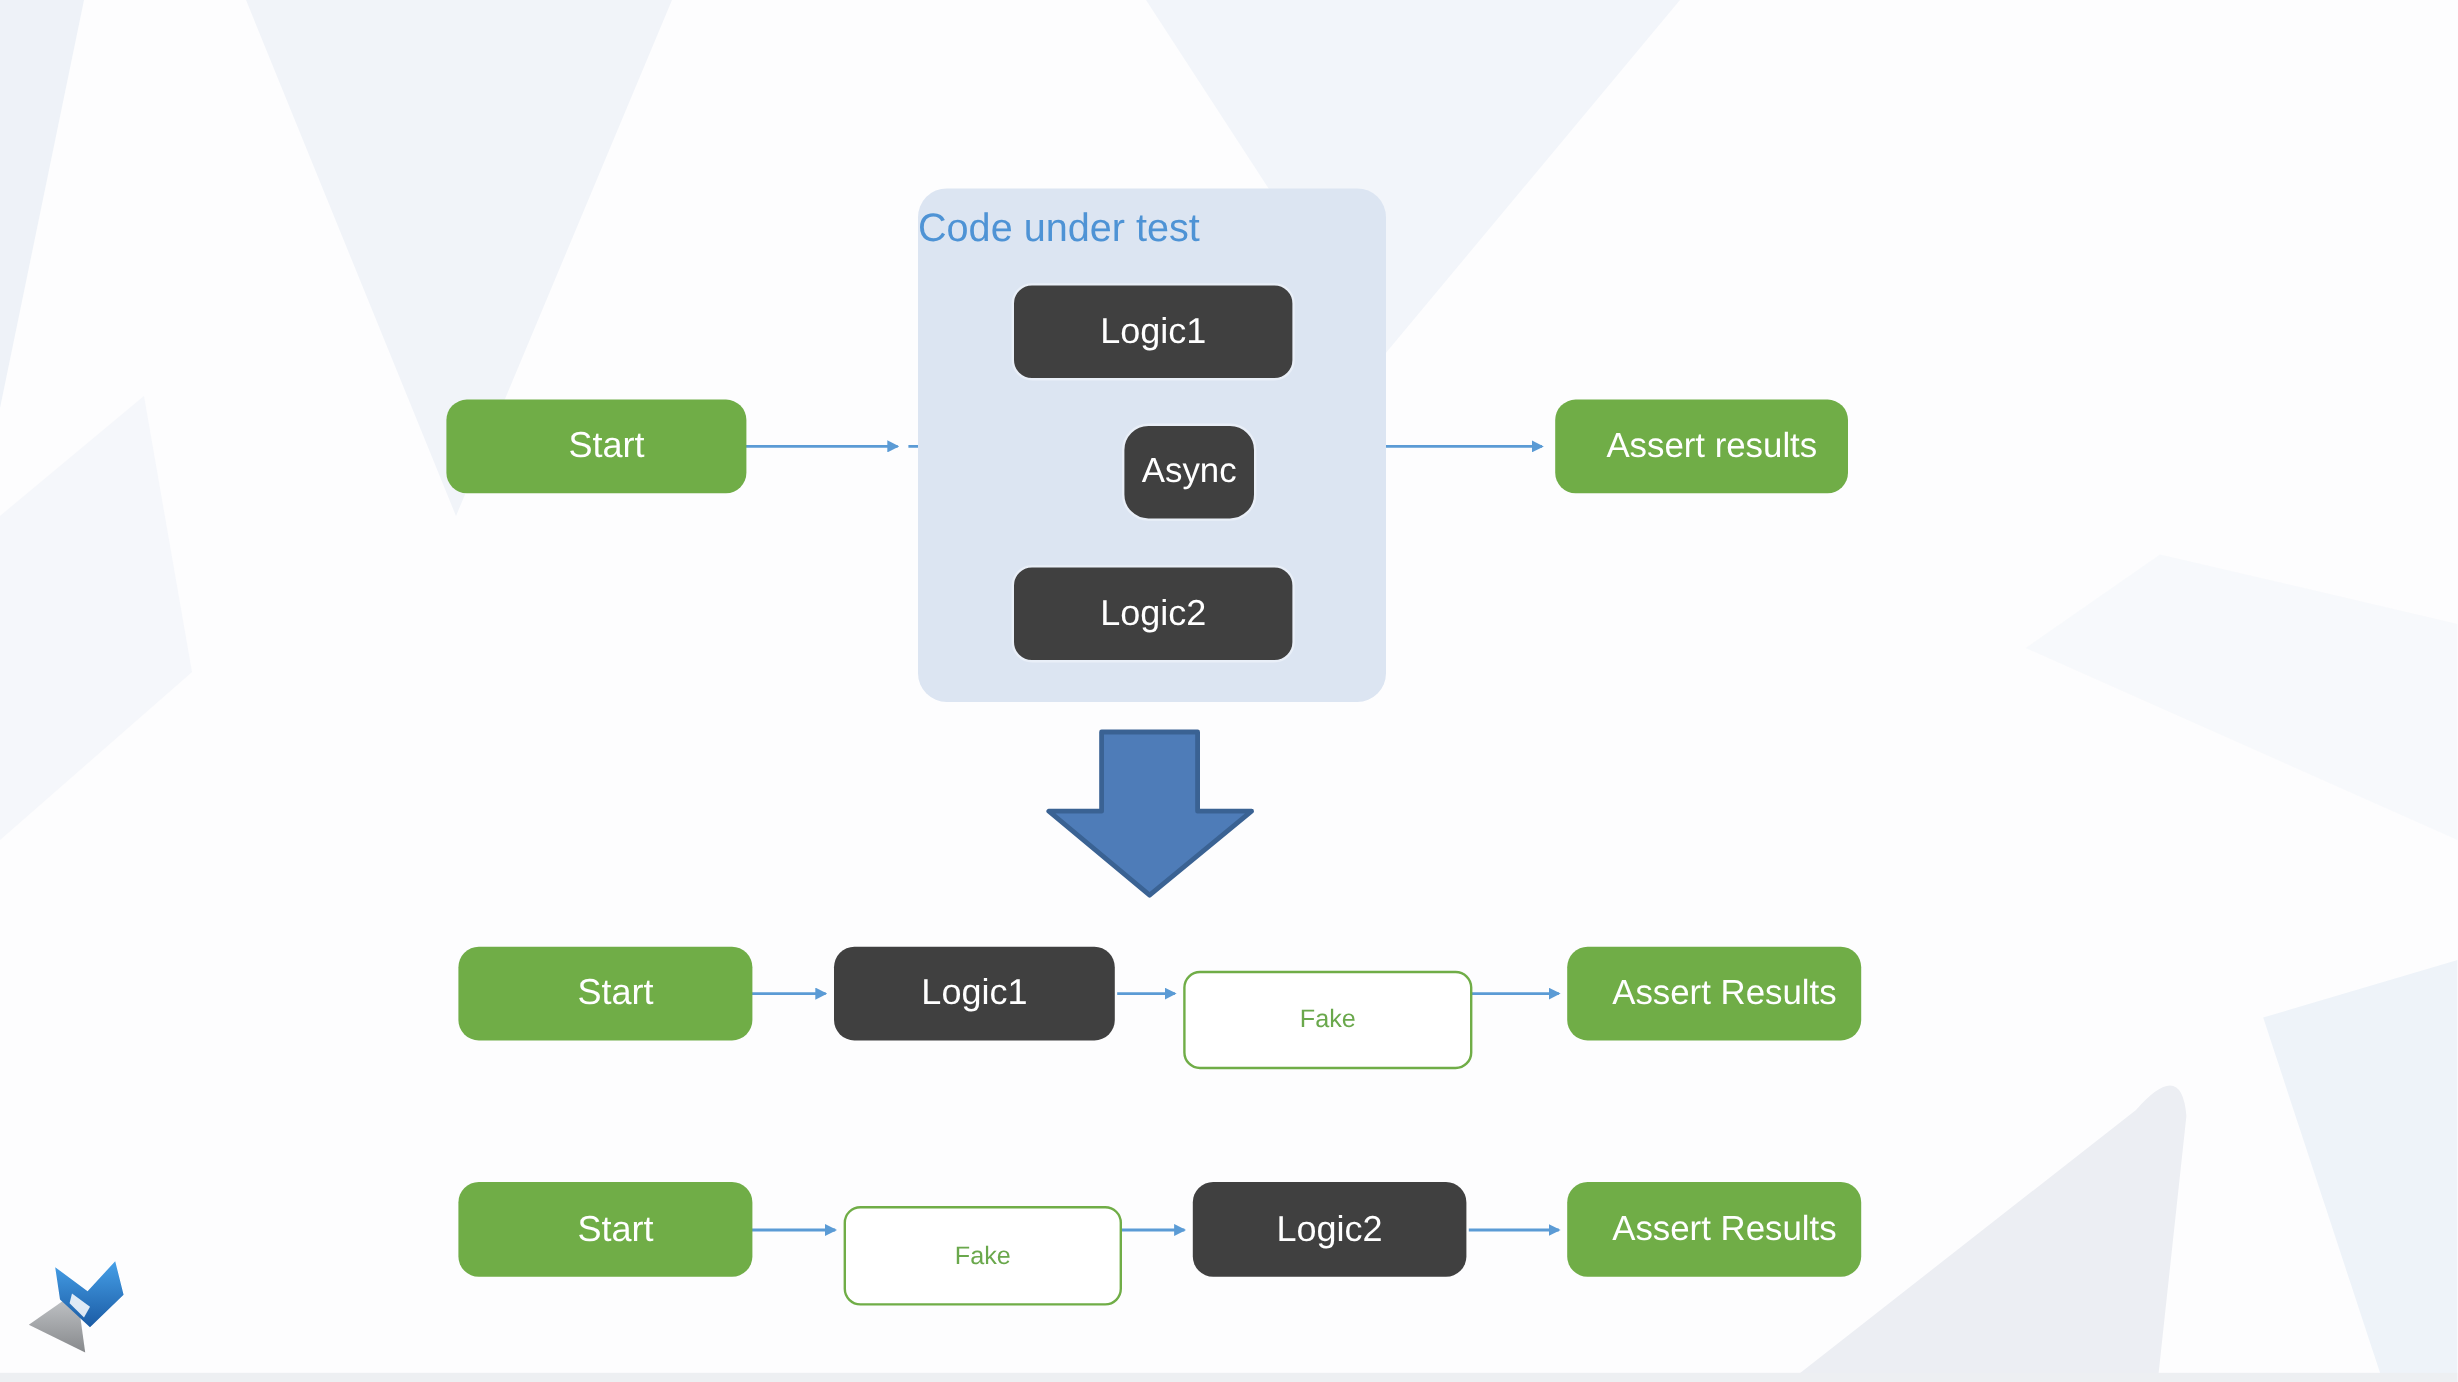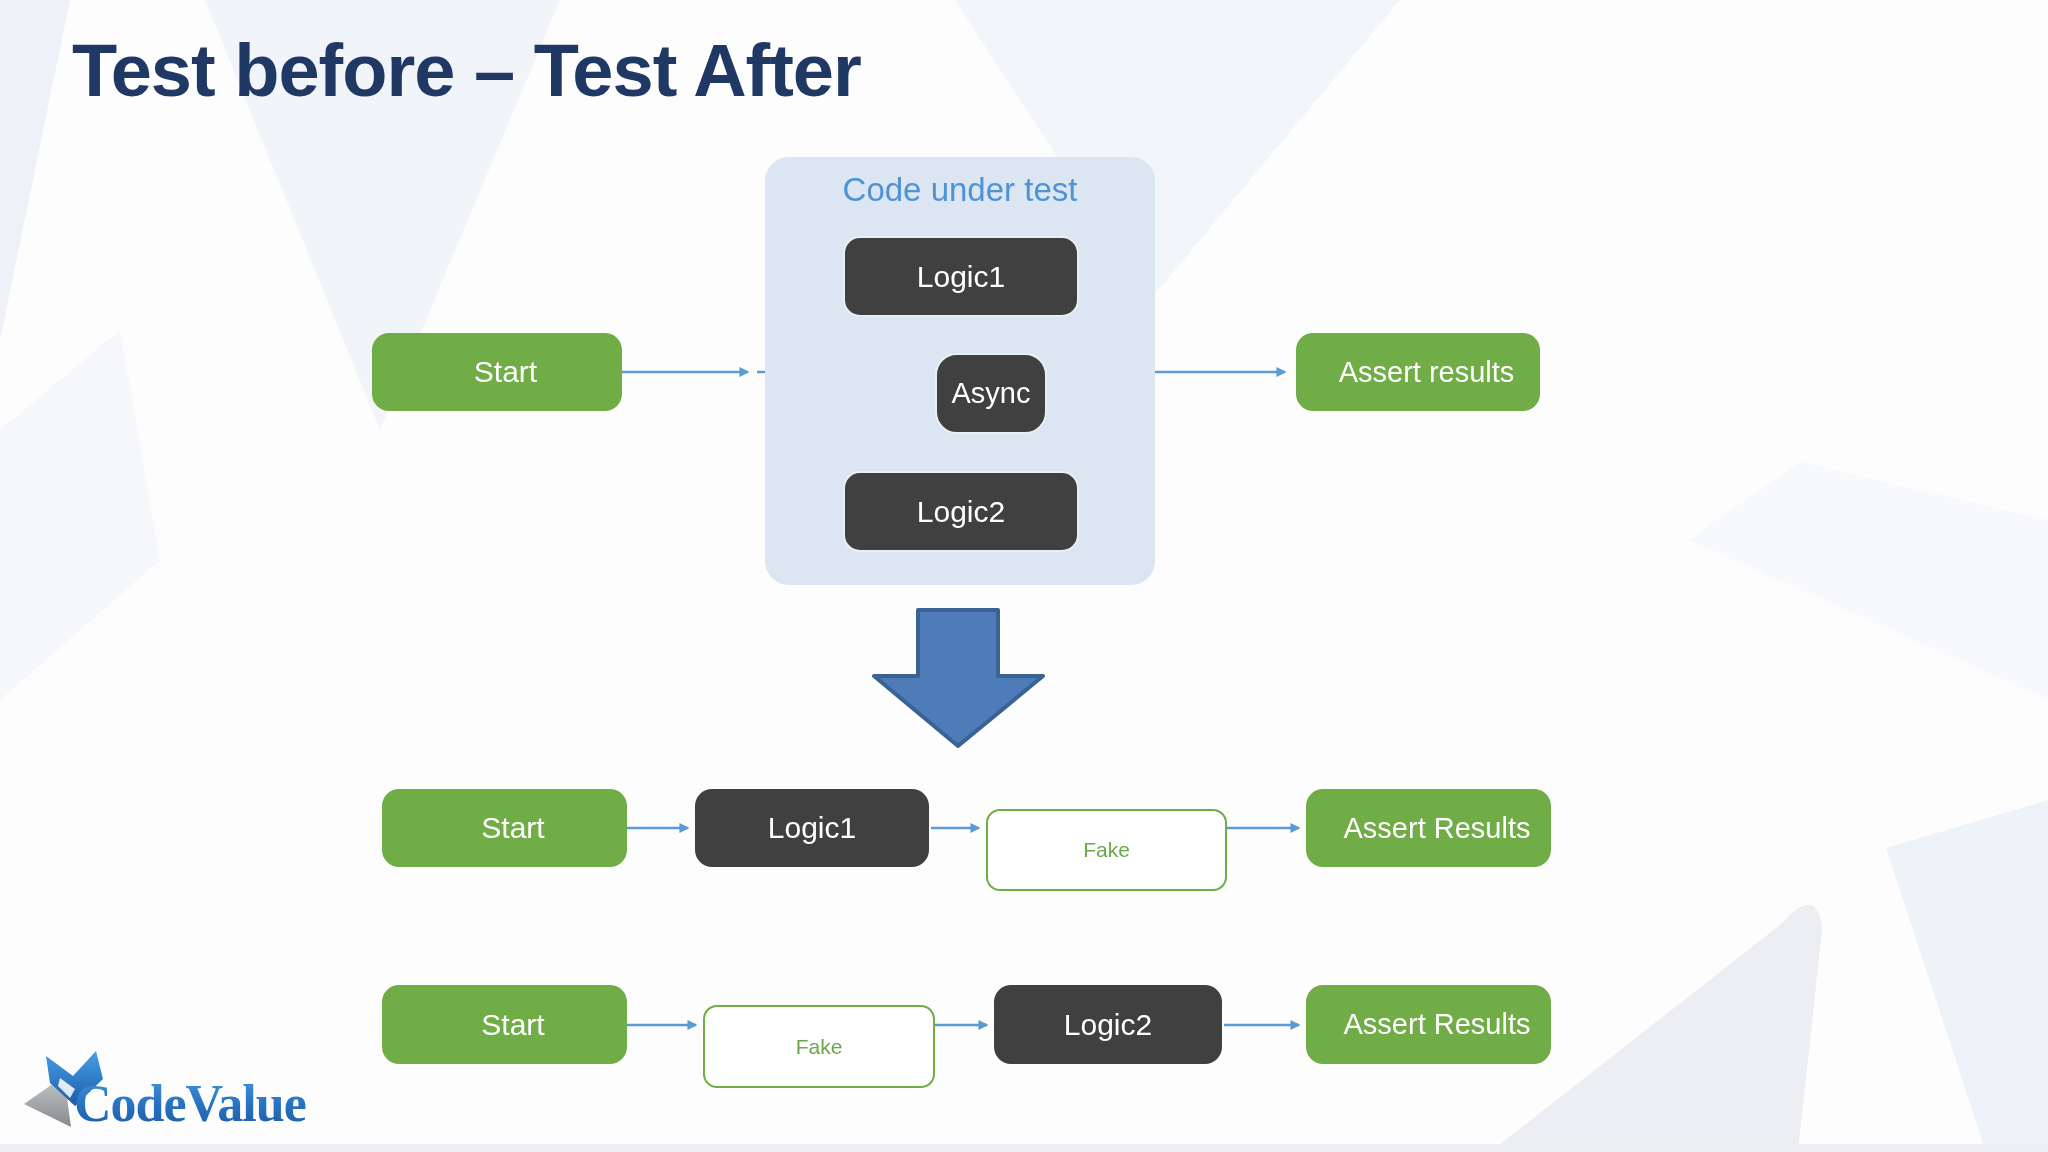--- a/index.html
+++ b/index.html
@@ -16,21 +16,21 @@
     font-size:74px;font-weight:800;letter-spacing:-1px;
     color:#203864;
   }
 
   .cut-container{
     position:absolute;left:765px;top:157px;width:390px;height:428px;
     background:#dce5f2;border-radius:24px;
   }
   .cut-label{
     position:absolute;left:0;top:14px;width:100%;
-    text-align:center;font-size:33px;color:#4e93d5;
+    text-align:left;font-size:33px;color:#4e93d5;
   }
 
   .node{
     position:absolute;display:flex;align-items:center;justify-content:center;
     color:#ffffff;font-size:30px;border-radius:17px;
   }
   .green{background:#70ad47;padding-left:17px;}
   .blue{background:#404040;}
   .blue.inner{border:2px solid #e9eff8;}
   .fake{
@@ -100,21 +100,20 @@
 
     <path d="M918,610 L998,610 L998,676 L1043,676 L958,746 L874,676 L918,676 Z" fill="#4E7CB8" stroke="#3A6293" stroke-width="4" stroke-linejoin="round"></path>
 
     <g>
       <polygon points="24,1104 64,1076 71,1127" fill="url(#gGray)"></polygon>
       <polygon points="46,1056 73,1076 96,1051 103,1079 75,1106 50,1083" fill="url(#gIcon)"></polygon>
       <polygon points="60,1078 75,1089 70,1098 58,1086" fill="#ffffff" opacity="0.85"></polygon>
     </g>
   </svg>
 
-  <div class="page-title">Test before – Test After</div>
 
   <div class="cut-container">
     <div class="cut-label">Code under test</div>
   </div>
 
   <div class="node green" style="left:372px;top:333px;width:233px;height:78px;">Start</div>
   <div class="node blue inner" style="left:843px;top:236px;width:232px;height:77px;">Logic1</div>
   <div class="node blue inner" style="left:935px;top:353px;width:108px;height:77px;border-radius:22px;font-size:29px;">Async</div>
   <div class="node blue inner" style="left:843px;top:471px;width:232px;height:77px;">Logic2</div>
   <div class="node green" style="left:1296px;top:333px;width:227px;height:78px;font-size:29px;">Assert results</div>
@@ -122,15 +121,14 @@
   <div class="node green" style="left:382px;top:789px;width:228px;height:78px;">Start</div>
   <div class="node blue" style="left:695px;top:789px;width:234px;height:78px;">Logic1</div>
   <div class="node fake" style="left:986px;top:789px;width:237px;height:78px;">Fake</div>
   <div class="node green" style="left:1306px;top:789px;width:228px;height:78px;font-size:29px;">Assert Results</div>
 
   <div class="node green" style="left:382px;top:985px;width:228px;height:79px;">Start</div>
   <div class="node fake" style="left:703px;top:985px;width:228px;height:79px;">Fake</div>
   <div class="node blue" style="left:994px;top:985px;width:228px;height:79px;">Logic2</div>
   <div class="node green" style="left:1306px;top:985px;width:228px;height:79px;font-size:29px;">Assert Results</div>
 
-  <div class="logo-text">CodeValue</div>
 
 </div>
 
 </body></html>

